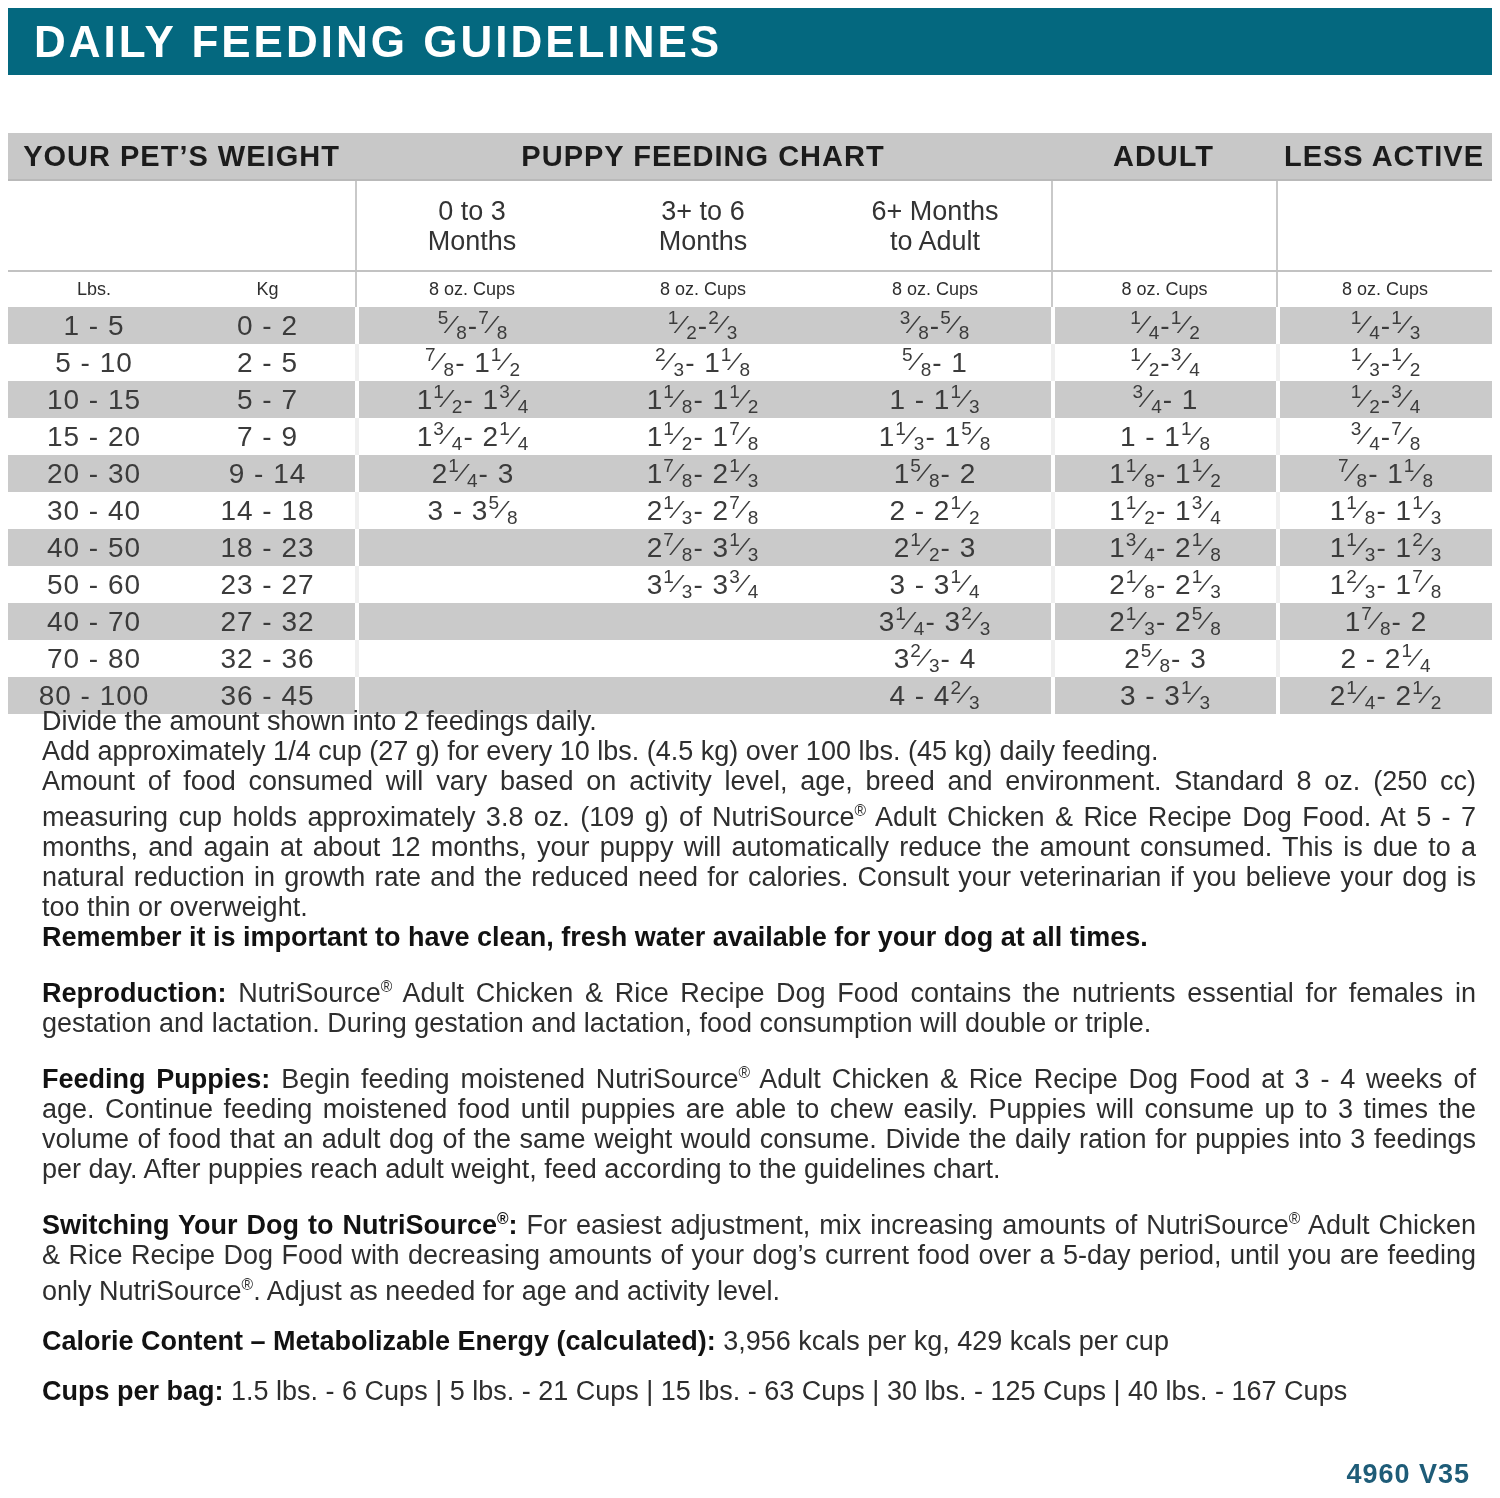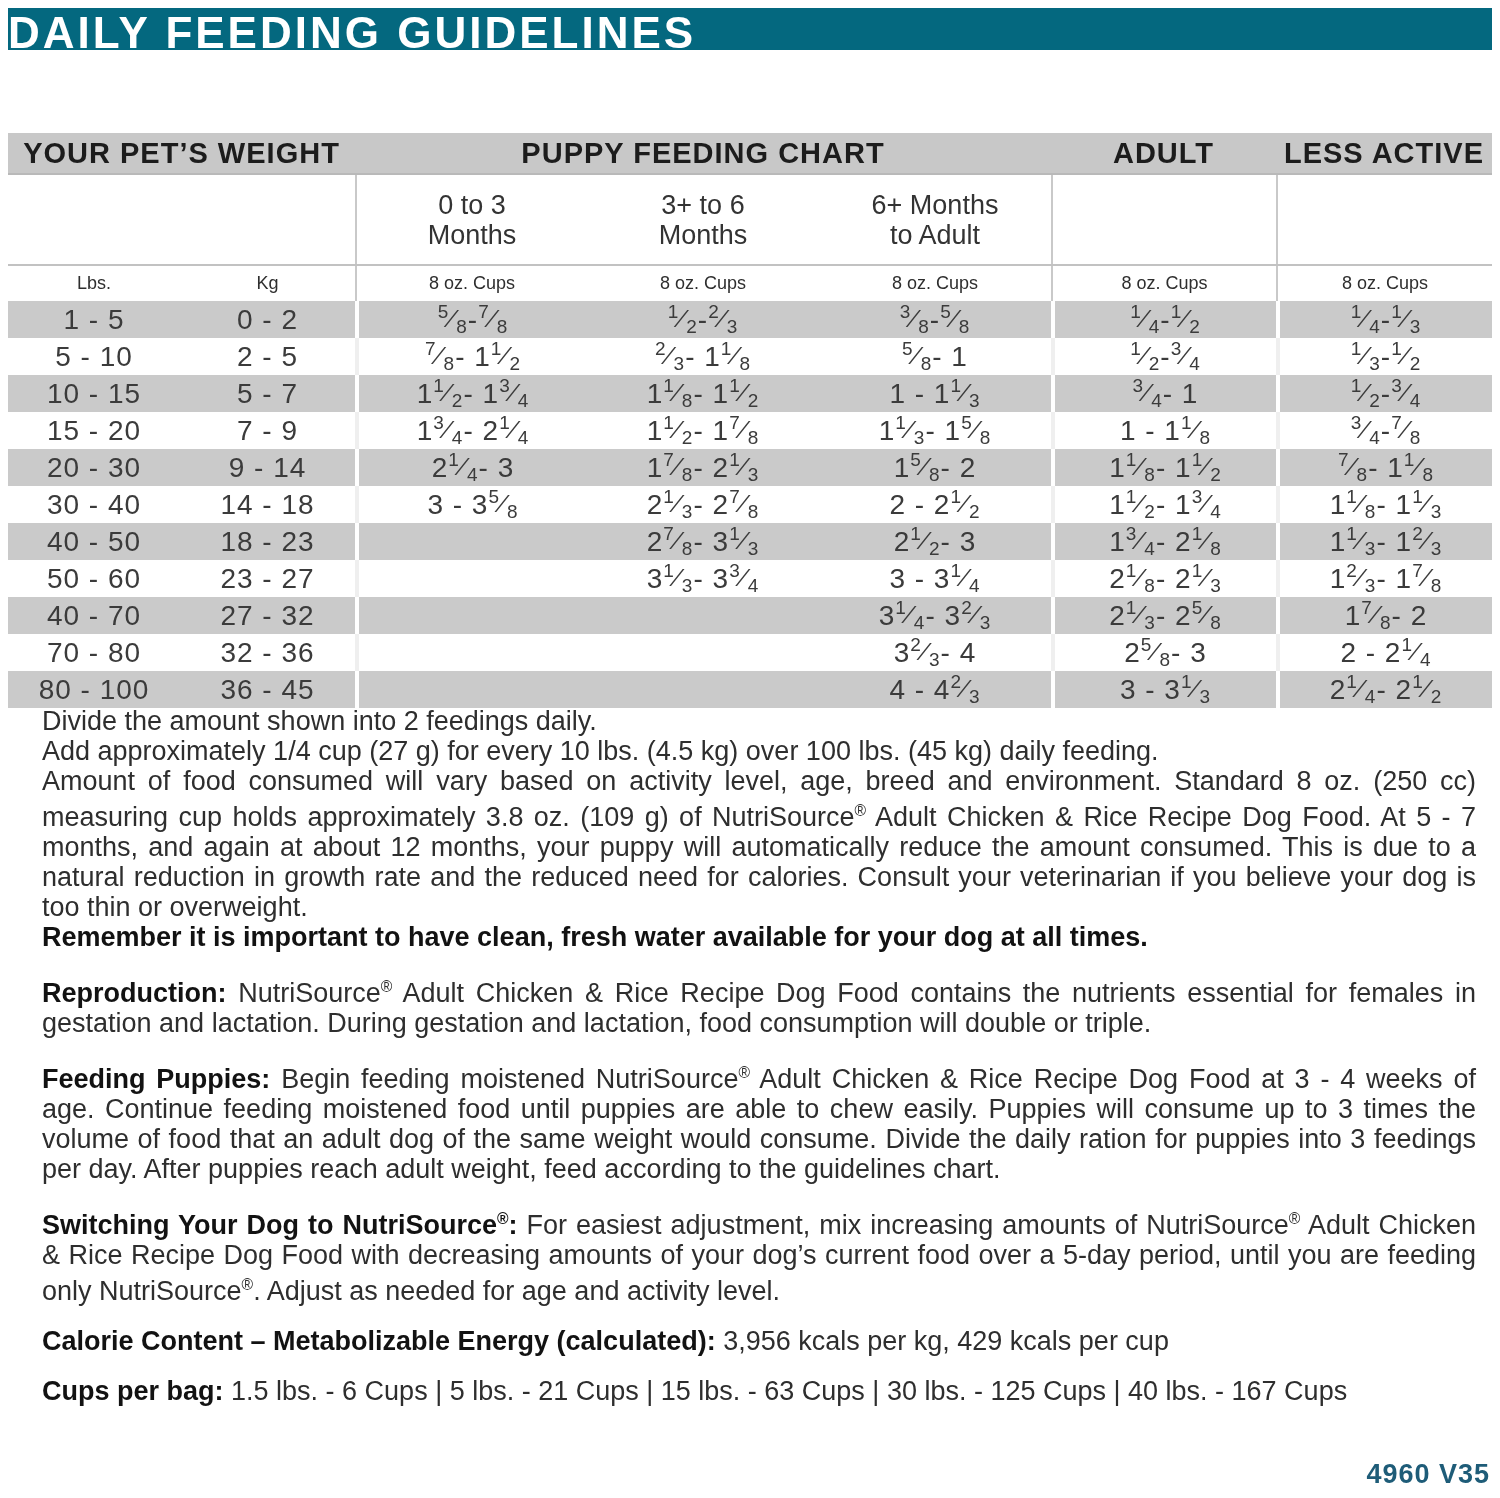--- a/index.html
+++ b/index.html
@@ -2,28 +2,28 @@
 <html style="--teal: #04687F; --hdrgray: #c8c8c8; --rowgray: #cacaca; --footteal: #1E5C78;"><head>
 <meta charset="utf-8">
 <style>
   html,body{margin:0;padding:0}
   body{
     width:1500px;height:1498px;background:#fff;overflow:hidden;position:relative;
     font-family:"Liberation Sans",sans-serif;color:#2e2e2e;
   }
   
   .banner{
-    position:absolute;left:8px;top:8px;width:1484px;height:42px;
-    background:var(--teal,#04687F);display:flex;
-    box-sizing:border-box;
+    position:absolute;left:8px;top:8px;width:1484px;height:67px;
+    background:var(--teal,#04687F);display:flex;align-items:center;
+    padding-left:26px;box-sizing:border-box;
   }
   .banner .title{color:#fff;font-size:44px;font-weight:700;letter-spacing:3px;white-space:nowrap}
   
   .ftable{position:absolute;left:8px;top:133px;width:1484px}
-  .g-row{display:flex;height:42px;background:var(--hdrgray,#c8c8c8);border-bottom:2px solid #b9b9b9;box-sizing:border-box}
+  .g-row{display:flex;height:48px;background:var(--hdrgray,#c8c8c8);border-bottom:2px solid #b9b9b9;box-sizing:border-box}
   .g-cell{display:flex;align-items:center;justify-content:center;font-weight:700;font-size:29px;letter-spacing:1px;color:#1c1c1c;white-space:nowrap}
   .g0{width:347px}.g1{width:696px}.g2{width:225px}.g3{width:216px}
   .s-row{display:flex;height:89px;background:#fff}
   .s-cell{display:flex;align-items:center;justify-content:center;text-align:center;font-size:27px;line-height:30px;white-space:pre-line;color:#333;box-sizing:border-box;height:100%}
   .u-row{display:flex;height:37px;background:#fff;border-top:2px solid #c2c2c2;box-sizing:border-box}
   .u-cell{display:flex;align-items:center;justify-content:center;font-size:18px;color:#2e2e2e;box-sizing:border-box;height:100%}
   .c0{width:172px}.c1{width:175px}.c2{width:232px}.c3{width:232px}.c4{width:232px}.c5{width:225px}.c6{width:216px}
   .vline{border-left:2px solid #c9c9c9}
   .t-row{display:flex;height:37px;background:#fff}
   .t-cell{display:flex;align-items:center;justify-content:center;font-size:28px;letter-spacing:1px;color:#3b3b3b;box-sizing:border-box;height:100%;white-space:nowrap}
@@ -36,21 +36,21 @@
   .fr .s{font-size:24px;font-style:italic;margin:0 1px}
   .fr .d{font-size:19px;vertical-align:-6px}
   
   .notes{position:absolute;left:26px;top:706px;width:1450px;font-size:27px;line-height:30px;color:#2e2e2e}
   .para{margin:0 0 20px 16px}
   .just{text-align:justify}
   .lead{font-weight:700;color:#121212}
   .boldline{font-weight:700;color:#121212}
   sup.reg{font-size:58%}
   
-  .footer{position:absolute;right:10px;bottom:8px;font-size:27px;font-weight:700;letter-spacing:1px;color:var(--footteal,#1E5C78)}
+  .footer{position:absolute;right:30px;bottom:8px;font-size:27px;font-weight:700;letter-spacing:1px;color:var(--footteal,#1E5C78)}
 </style>
 </head>
 <body>
 
 <div class="banner">
   <span class="title">DAILY FEEDING GUIDELINES</span>
 </div>
 
 <div class="ftable">
   <div class="g-row">

